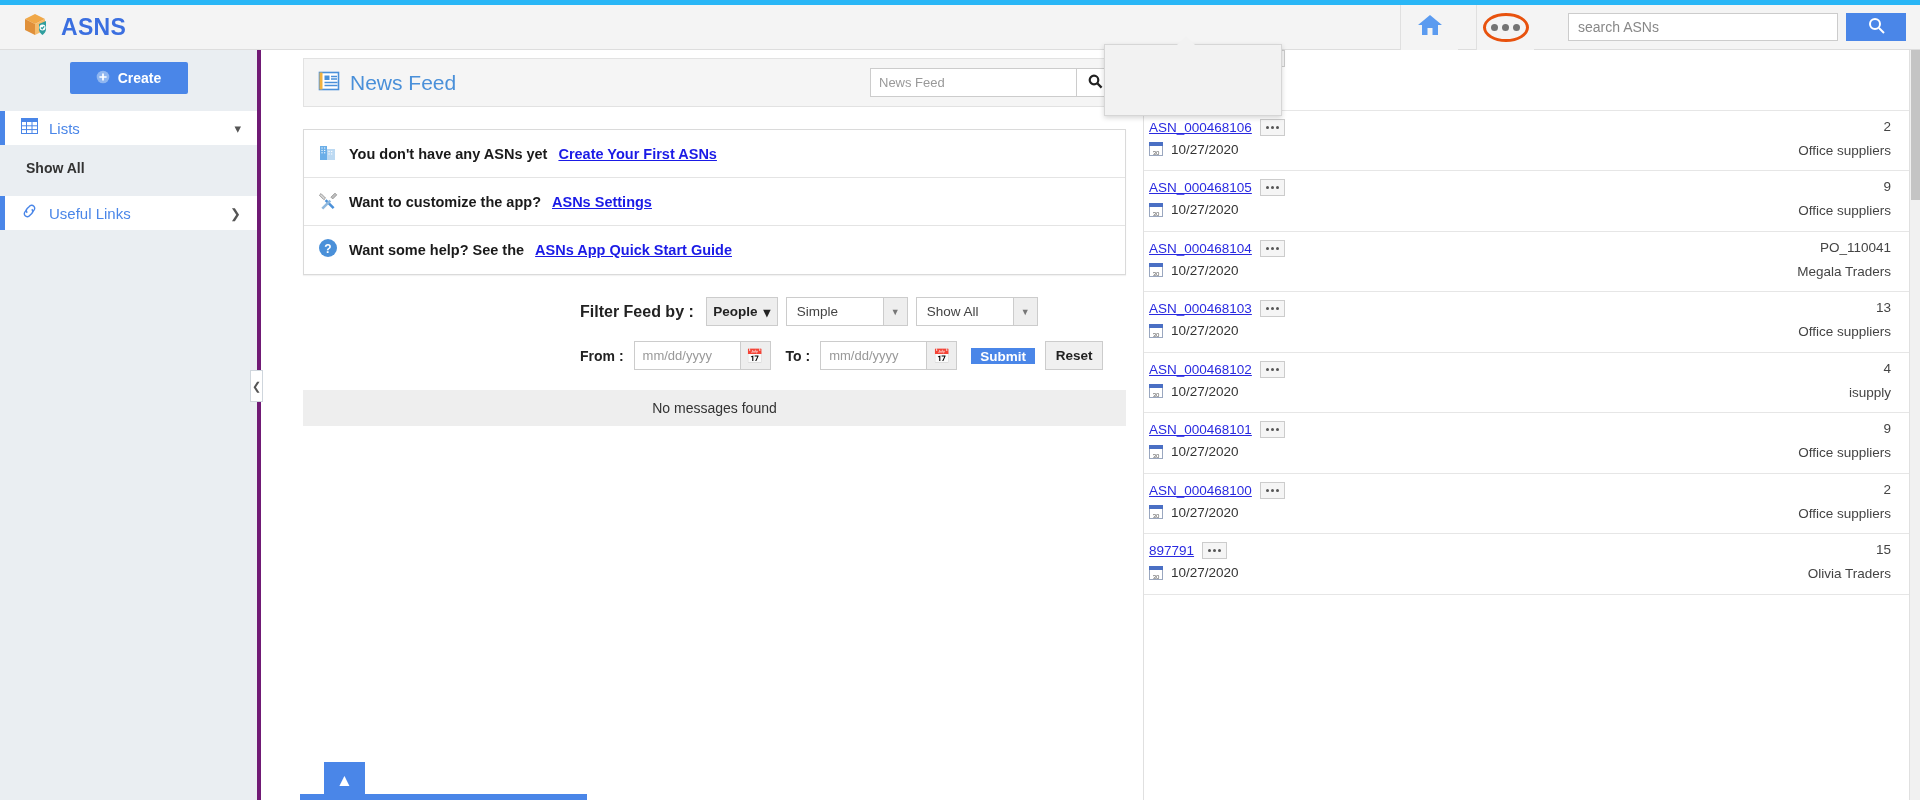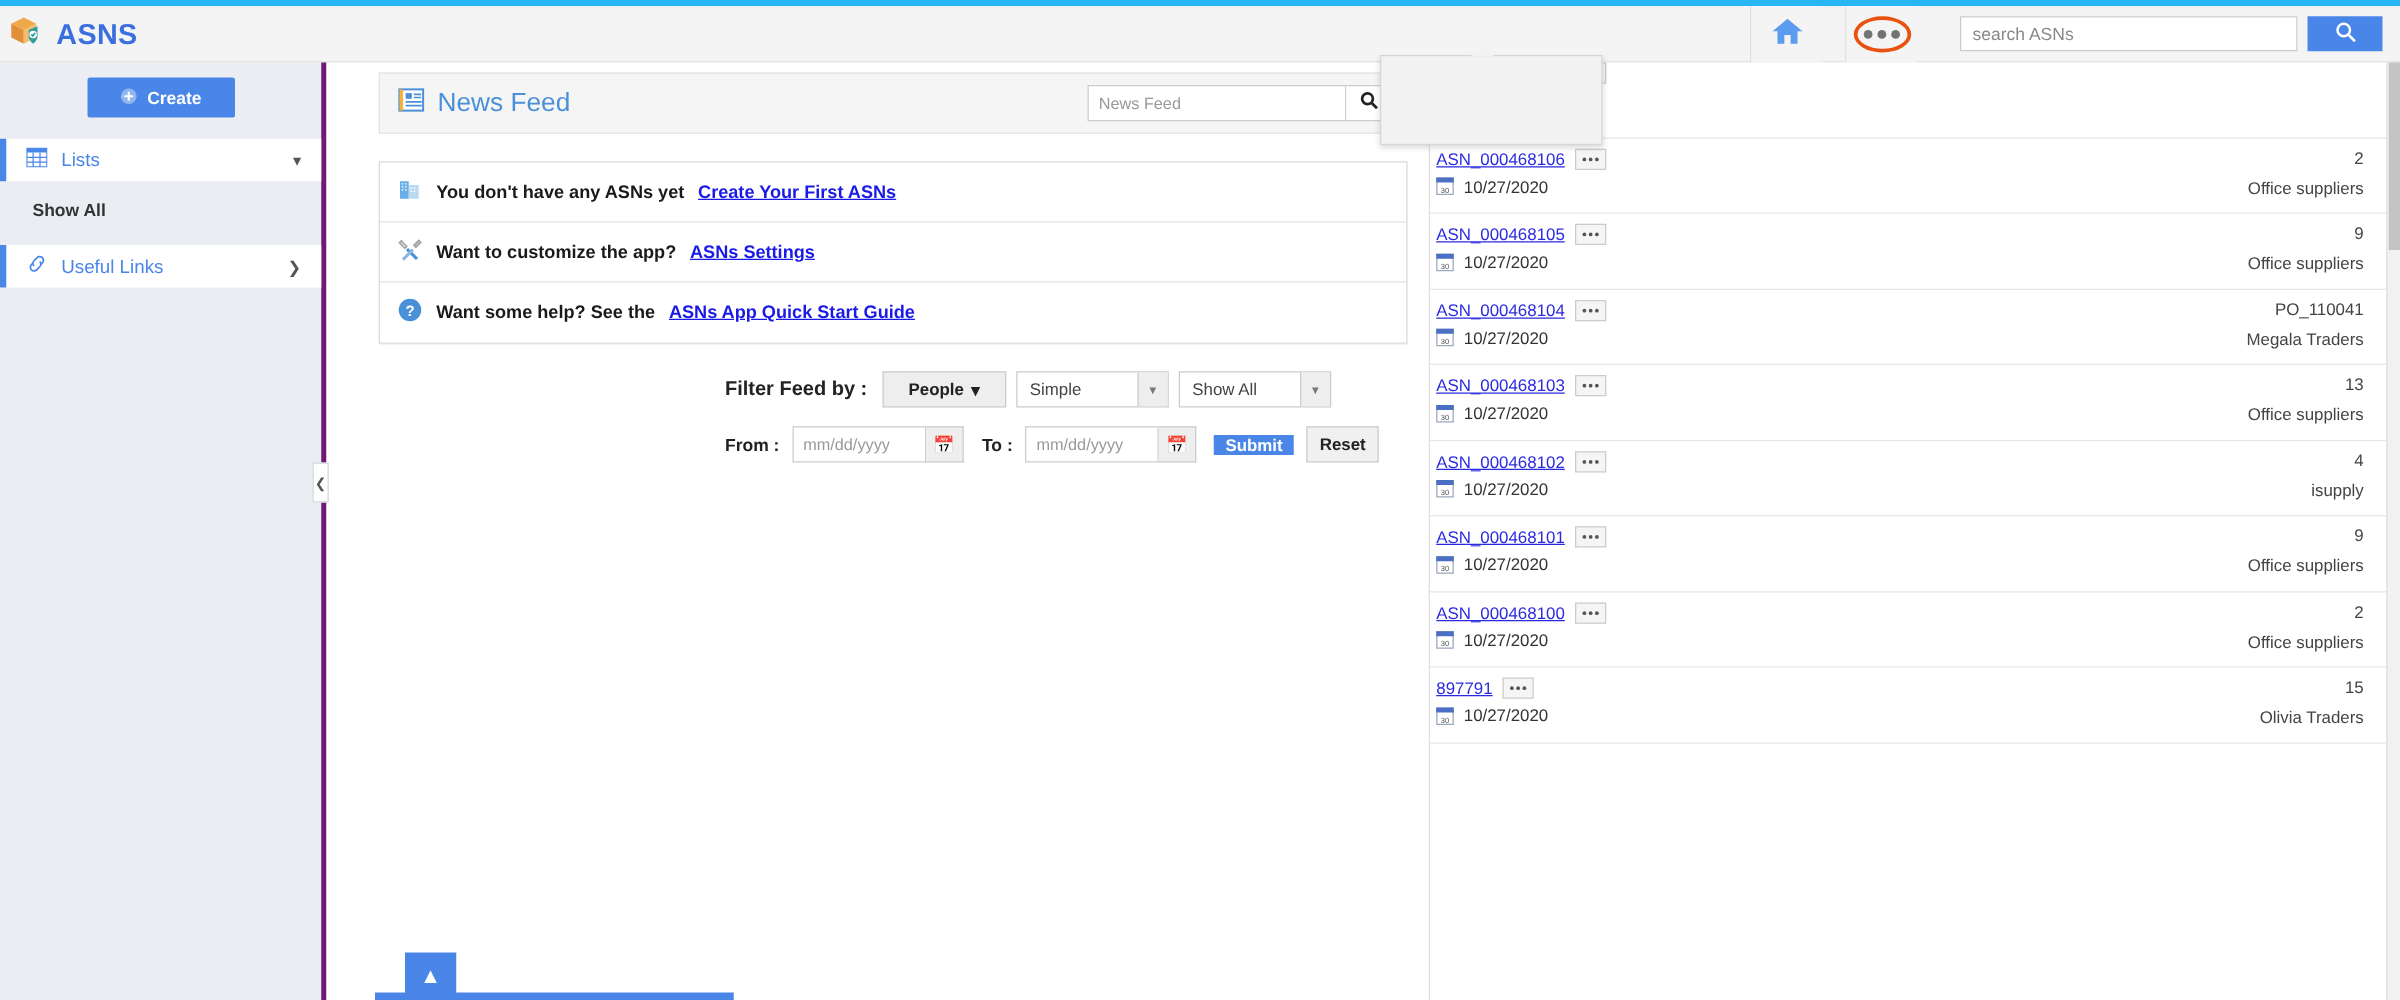--- a/index.html
+++ b/index.html
@@ -17,21 +17,21 @@
     position: absolute; top: 0; left: 0; width: 1920px; height: 5px;
     background: #29b6f6;
   }
 
   
   .header {
     position: absolute; top: 5px; left: 0; width: 1920px; height: 45px;
     background: #f4f4f4; border-bottom: 1px solid #ddd;
     display: flex; align-items: center;
   }
-  .brand { display: flex; align-items: center; gap: 9px; padding-left: 6px; }
+  .brand { display: flex; align-items: center; gap: 9px; padding-left: 22px; }
   .brand-title {
     font-size: 23px; font-weight: bold; color: #3b6fe0; letter-spacing: .3px;
   }
   .header-right {
     margin-left: auto; display: flex; align-items: center; height: 45px; gap: 18px;
   }
   .icon-btn {
     width: 58px; height: 45px; display: flex; align-items: center;
     justify-content: center; border-left: 1px solid #e0e0e0;
     background: #f4f4f4; cursor: pointer; position: relative;
@@ -144,21 +144,21 @@
     cursor: pointer;
   }
 
   .filter-row {
     margin: 22px 0 0 0; padding-left: 318px; display: flex; align-items: center; gap: 8px;
   }
   .filter-label { font-size: 16px; font-weight: bold; color: #222; margin-right: 4px; }
   .btn-people {
     height: 29px; min-width: 72px; background: #eeeeee; border: 1px solid #ccc;
     font-size: 13.5px; font-weight: bold; color: #222; cursor: pointer;
-    display: flex; align-items: center; justify-content: center; gap: 6px; padding: 0 20px;
+    display: flex; align-items: center; justify-content: center; gap: 6px; padding: 0 6px;
     font-family: "Liberation Sans", sans-serif;
   }
   .sel {
     height: 29px; border: 1px solid #ccc; background: #fff; display: flex;
     align-items: center; cursor: pointer;
   }
   .sel .val { padding: 0 10px; font-size: 13.5px; color: #444; flex: 1; }
   .sel .arrow {
     width: 24px; height: 27px; background: #eee; border-left: 1px solid #ccc;
     display: flex; align-items: center; justify-content: center;
@@ -458,20 +458,21 @@
       <span class="dfield" style="margin-left:10px;">
         <input class="dinput" type="text" placeholder="mm/dd/yyyy" style="">
         <button class="dbtn">
           <span>📅</span>
         </button>
       </span>
       <button class="submit-btn">Submit</button>
       <button class="reset-btn">Reset</button>
     </div>
 
+    <div class="no-messages">No messages found</div>
 
     <div class="scroll-top-btn">
       <span>▲</span>
     </div>
     <div class="bottom-bar"></div>
   </div>
 
   <div class="right-panel">
     <div id="asn-rows">
         <div class="asn-row">

